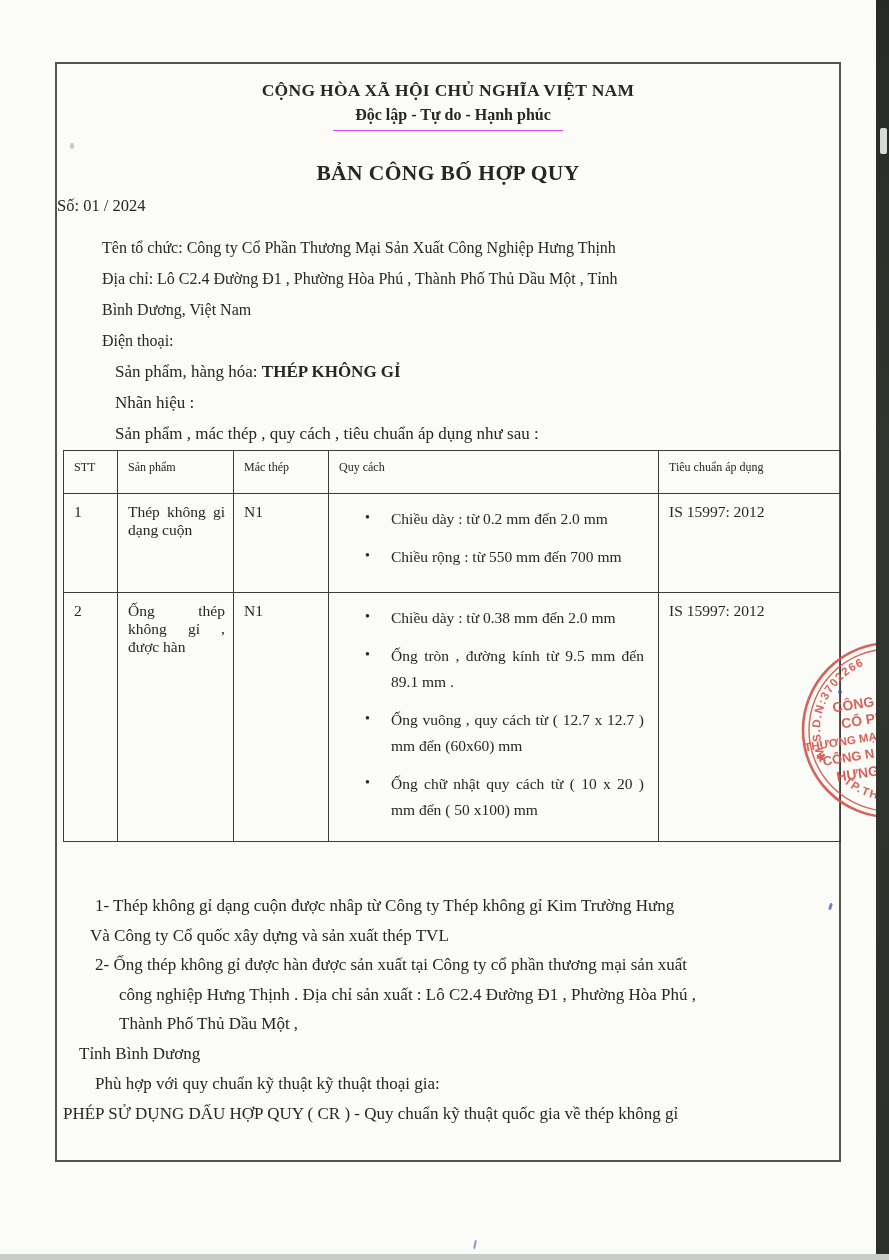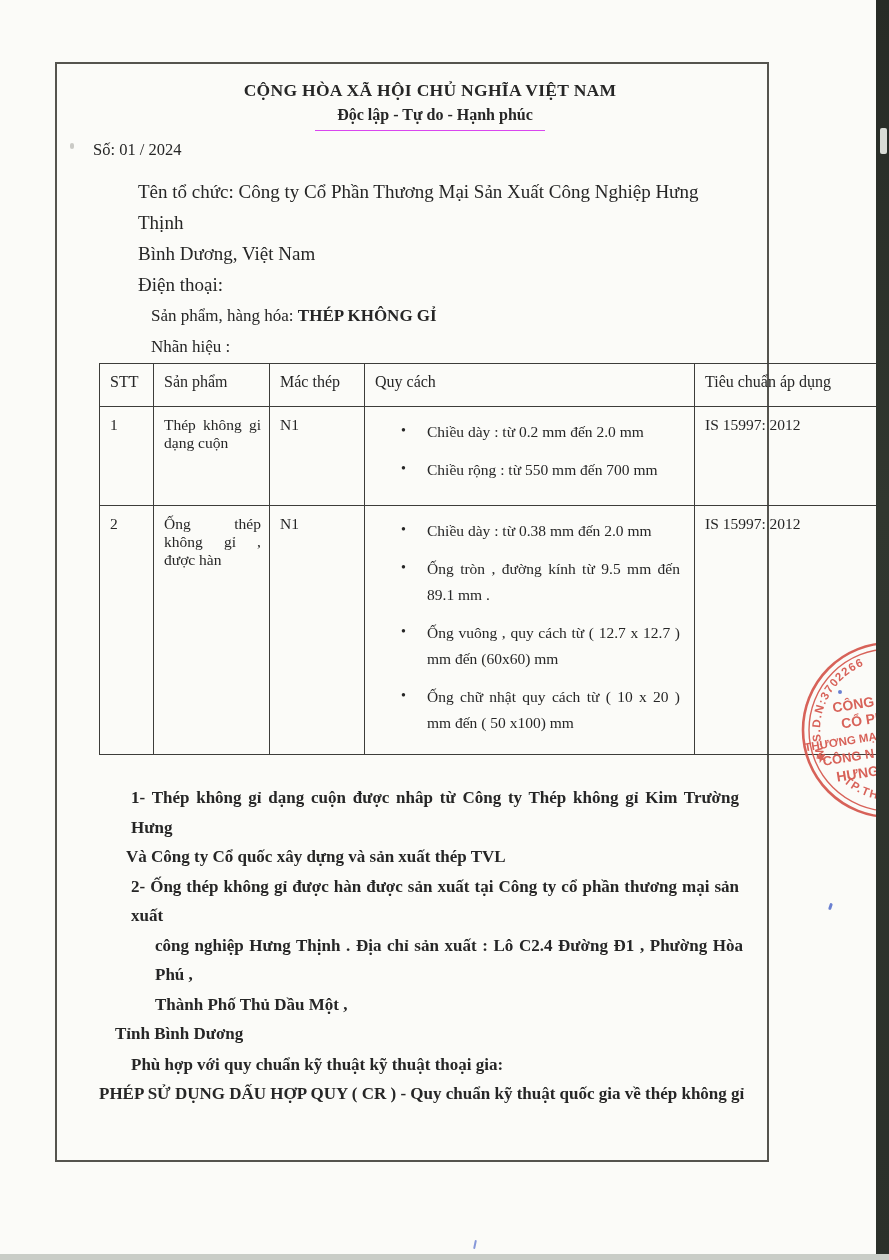--- a/index.html
+++ b/index.html
@@ -8,51 +8,51 @@
     background:#fbfbf8;
     font-family:"Liberation Serif","DejaVu Serif",serif;
     color:#262626;
   }
   
   .scan-edge{position:absolute;right:0;top:0;width:13px;height:1260px;
     background:linear-gradient(180deg,#272b26 0%,#31372f 40%,#2b302a 100%);z-index:30;}
   .edge-notch{position:absolute;right:2px;top:128px;width:7px;height:26px;background:#d9dcd6;z-index:31;border-radius:2px;}
   .scan-bottom{position:absolute;left:0;bottom:0;width:889px;height:6px;background:#c9cdc7;z-index:32;}
   
-  .sheet{position:absolute;left:55px;top:62px;width:714px;height:1100px;
-    border:2px solid #55544f;box-sizing:border-box;padding-top:14px;z-index:2;padding-left:36px;}
+  .sheet{position:absolute;left:55px;top:62px;width:786px;height:1100px;
+    border:2px solid #55544f;box-sizing:border-box;padding-top:14px;z-index:2;}
   
   .nat1{text-align:center;font-weight:bold;font-size:17.5px;line-height:24px;letter-spacing:.3px;}
   .nat2-wrap{text-align:center;line-height:26px;}
   .nat2{display:inline-block;font-weight:bold;font-size:16px;
     border-bottom:1px solid #d946ef;padding:0 12px 2px 22px;}
   .doc-title{text-align:center;font-weight:bold;font-size:21.5px;line-height:28px;margin-top:28px;letter-spacing:.4px;}
   .doc-no{text-align:left;font-size:16.5px;line-height:26px;margin-top:6px;}
   
-  .p{font-size:19px;line-height:31px;margin:0 26px 0 45px;}
+  .p{font-size:16px;line-height:31px;margin:0 26px 0 45px;}
   .p.first{margin-top:13px;}
   .p2{font-size:17px;line-height:31px;margin:0 26px 0 58px;}
   .bold{font-weight:bold;}
   
   table.spec{border-collapse:collapse;margin:1px 0 0 6px;width:777px;table-layout:fixed;
     font-size:15.5px;}
   table.spec th,table.spec td{border:1.5px solid #3d3d3a;vertical-align:top;padding:9px 8px 6px 10px;
     font-weight:normal;text-align:left;box-sizing:border-box;}
-  table.spec thead th{height:43px;font-size:16px;}
+  table.spec thead th{height:43px;font-size:12px;}
   th.c-stt,td.c-stt{text-align:center;padding-left:2px;padding-right:2px;}
   td.c-mt{text-align:center;}
   td.c-sp div{text-align:justify;}
   td.c-tc{padding-left:12px;}
   tr.r1 td{height:99px;}
   tr.r2 td{height:232px;}
   .qli{display:flex;margin:3px 0 12px 26px;}
   .blt{width:26px;flex:0 0 26px;font-size:14px;line-height:24px;}
   .qtx{flex:1;text-align:justify;line-height:26px;padding-right:6px;}
   
-  .notes{margin-top:28px;font-size:17px;line-height:29.5px;font-weight:bold;}
+  .notes{margin-top:49px;font-size:17px;line-height:29.5px;}
   .n-line{margin-left:38px;margin-right:28px;text-align:justify;}
   .n-cont{margin-left:33px;margin-right:28px;}
   .n-indent{margin-left:62px;margin-right:24px;text-align:justify;}
   .n-prov{margin-left:22px;}
   .n-conf{margin-left:38px;margin-top:1px;}
   .reg1{margin-left:38px;margin-right:4px;text-align:justify;text-align-last:justify;margin-top:2px;}
   .reg2{margin-left:6px;margin-right:4px;}
   
   .stamp{position:absolute;left:758px;top:628px;z-index:20;opacity:.92;}
   
@@ -74,28 +74,31 @@
 <div class="speck sp2"></div>
 <div class="speck sp3"></div>
 
 <div class="sheet">
 
   <div class="nat1">CỘNG HÒA XÃ HỘI CHỦ NGHĨA VIỆT NAM</div>
   <div class="nat2-wrap">
     <span class="nat2">Độc lập - Tự do - Hạnh phúc</span>
   </div>
 
+  <div class="doc-title">BẢN CÔNG BỐ HỢP QUY</div>
   <div class="doc-no">Số: 01 / 2024</div>
 
   <div class="p first">Tên tổ chức: Công ty Cổ Phần Thương Mại Sản Xuất Công Nghiệp Hưng Thịnh</div>
+  <div class="p">Địa chỉ: Lô C2.4 Đường Đ1 , Phường Hòa Phú , Thành Phố Thủ Dầu Một , Tỉnh</div>
   <div class="p">Bình Dương, Việt Nam</div>
   <div class="p">Điện thoại:</div>
 
   <div class="p2"><span>Sản phẩm, hàng hóa: </span><span class="bold">THÉP KHÔNG GỈ</span></div>
   <div class="p2">Nhãn hiệu :</div>
+  <div class="p2">Sản phẩm , mác thép , quy cách , tiêu chuẩn áp dụng như sau :</div>
 
   <table class="spec">
     <colgroup>
       <col style="width:54px">
         <col style="width:116px">
         <col style="width:95px">
         <col style="width:330px">
         <col style="width:182px">
     </colgroup>
     <thead>

